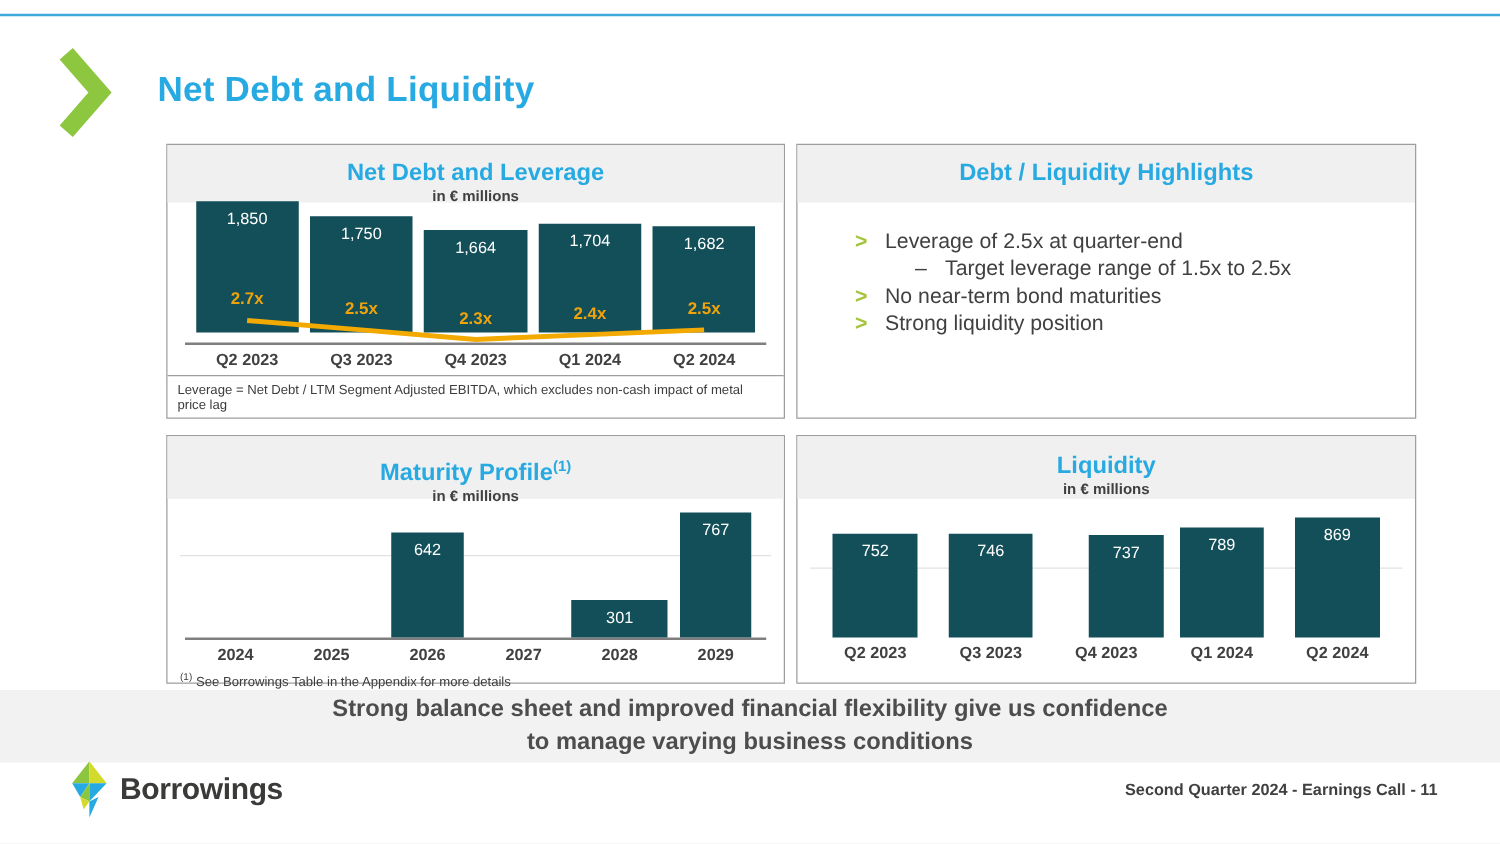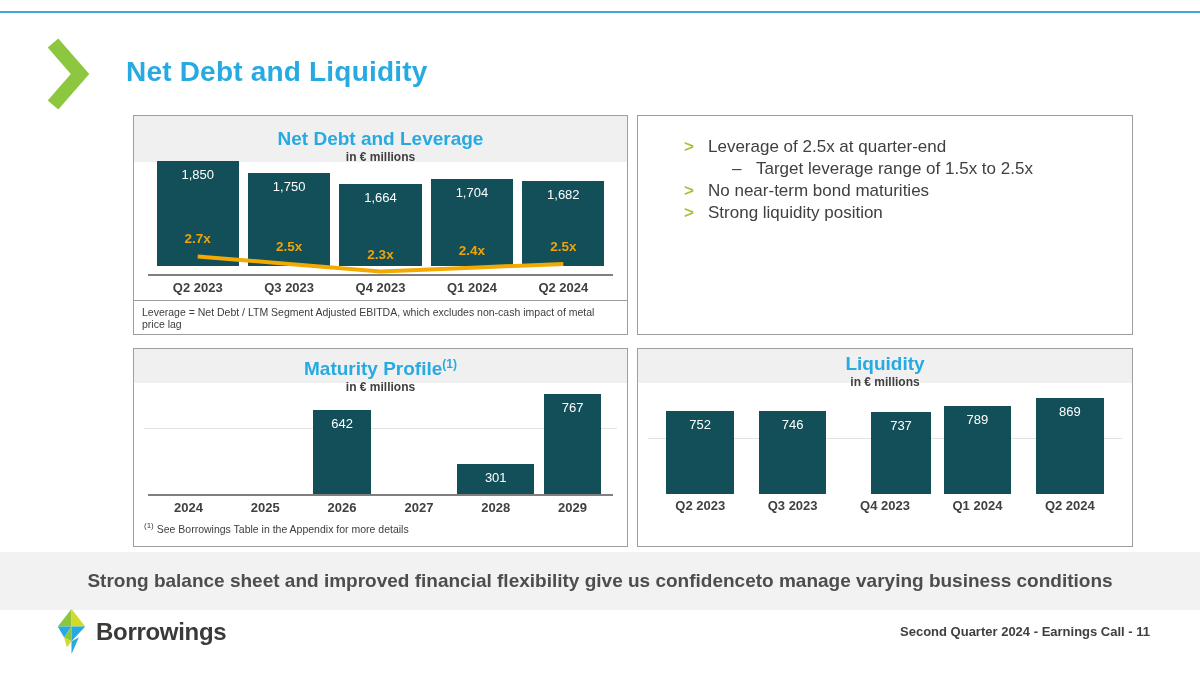--- a/index.html
+++ b/index.html
@@ -11,21 +11,21 @@
 
   .panel{position:absolute;background:#fff;border:1px solid #9e9e9e;box-sizing:border-box;
          display:flex;flex-direction:column;}
   .p-netdebt{left:133px;top:115px;width:495px;height:220px;}
   .p-highlights{left:637px;top:115px;width:496px;height:220px;}
   .p-maturity{left:133px;top:348px;width:495px;height:199px;}
   .p-liquidity{left:637px;top:348px;width:496px;height:199px;}
 
   .phead{background:#f0f0f0;text-align:center;box-sizing:border-box;flex:none;}
   .phead.h46{height:46px;padding-top:12px;}
-  .phead.h42{height:34px;padding-top:4px;}
+  .phead.h42{height:50px;padding-top:13px;}
   .phead.center{display:flex;align-items:center;justify-content:center;padding-top:0;}
   .ptitle{font-size:19px;font-weight:bold;color:#27aae1;line-height:22px;}
   .ptitle sup{font-size:12px;}
   .psub{font-size:12px;font-weight:bold;color:#404040;line-height:15px;}
 
   .plot{position:relative;display:flex;align-items:flex-end;flex:none;}
   .p-netdebt .plot{height:96px;margin:8px 18px;align-items:flex-end;}
   .p-maturity .plot{height:111px;margin:0 16px;}
   .p-liquidity .plot{height:111px;margin:0 16px;}
   .col{flex:1;display:flex;justify-content:center;align-items:flex-end;height:100%;}
@@ -49,21 +49,21 @@
   .spacer{flex:1;}
 
   .bullets{padding:20px 20px 0 46px;}
   .bullet{display:flex;font-size:17px;line-height:22px;color:#404040;}
   .bullet .marker{width:24px;flex:none;font-weight:bold;}
   .bullet.lvl1 .marker{color:#a4c43c;}
   .bullet.lvl2{margin-left:48px;}
   .bullet.lvl2 .marker{color:#404040;font-weight:normal;}
 
   .message{position:absolute;left:0;top:552px;width:1200px;height:58px;background:#f2f2f2;
-           display:flex;flex-direction:row;align-items:center;justify-content:center;
+           display:flex;flex-direction:column;align-items:center;justify-content:center;
            font-size:19px;font-weight:bold;color:#4d4d4d;line-height:26px;}
   .logo{position:absolute;left:55px;top:607px;display:flex;align-items:center;}
   .wordmark{font-size:24px;font-weight:600;color:#3a3a39;margin-left:8px;letter-spacing:-0.3px;}
   .footer-right{position:absolute;right:50px;top:624px;font-size:13px;color:#404040;font-weight:bold;}
 </style>
 </head>
 <body>
 
 <div class="slide">
   <div class="topline"></div>
@@ -118,20 +118,23 @@
         <div class="xlab">Q2 2023</div>
         <div class="xlab">Q3 2023</div>
         <div class="xlab">Q4 2023</div>
         <div class="xlab">Q1 2024</div>
         <div class="xlab">Q2 2024</div>
       </div>
     <div class="pfoot">Leverage = Net Debt / LTM Segment Adjusted EBITDA, which excludes non-cash impact of metal price lag</div>
   </section>
 
   <section class="panel p-highlights">
+    <header class="phead h46 center">
+      <div class="ptitle">Debt / Liquidity Highlights</div>
+    </header>
     <div class="bullets" id="bullet-list">
         <div class="bullet lvl1">
           <span class="marker">&gt;</span>
           <span>Leverage of 2.5x at quarter-end</span>
         </div>
         <div class="bullet lvl2">
           <span class="marker">–</span>
           <span>Target leverage range of 1.5x to 2.5x</span>
         </div>
         <div class="bullet lvl1">

